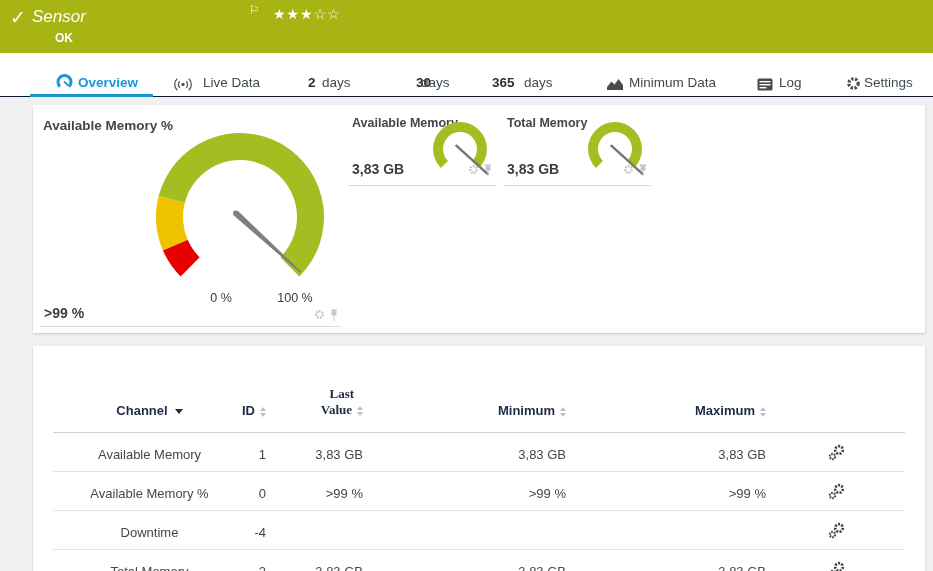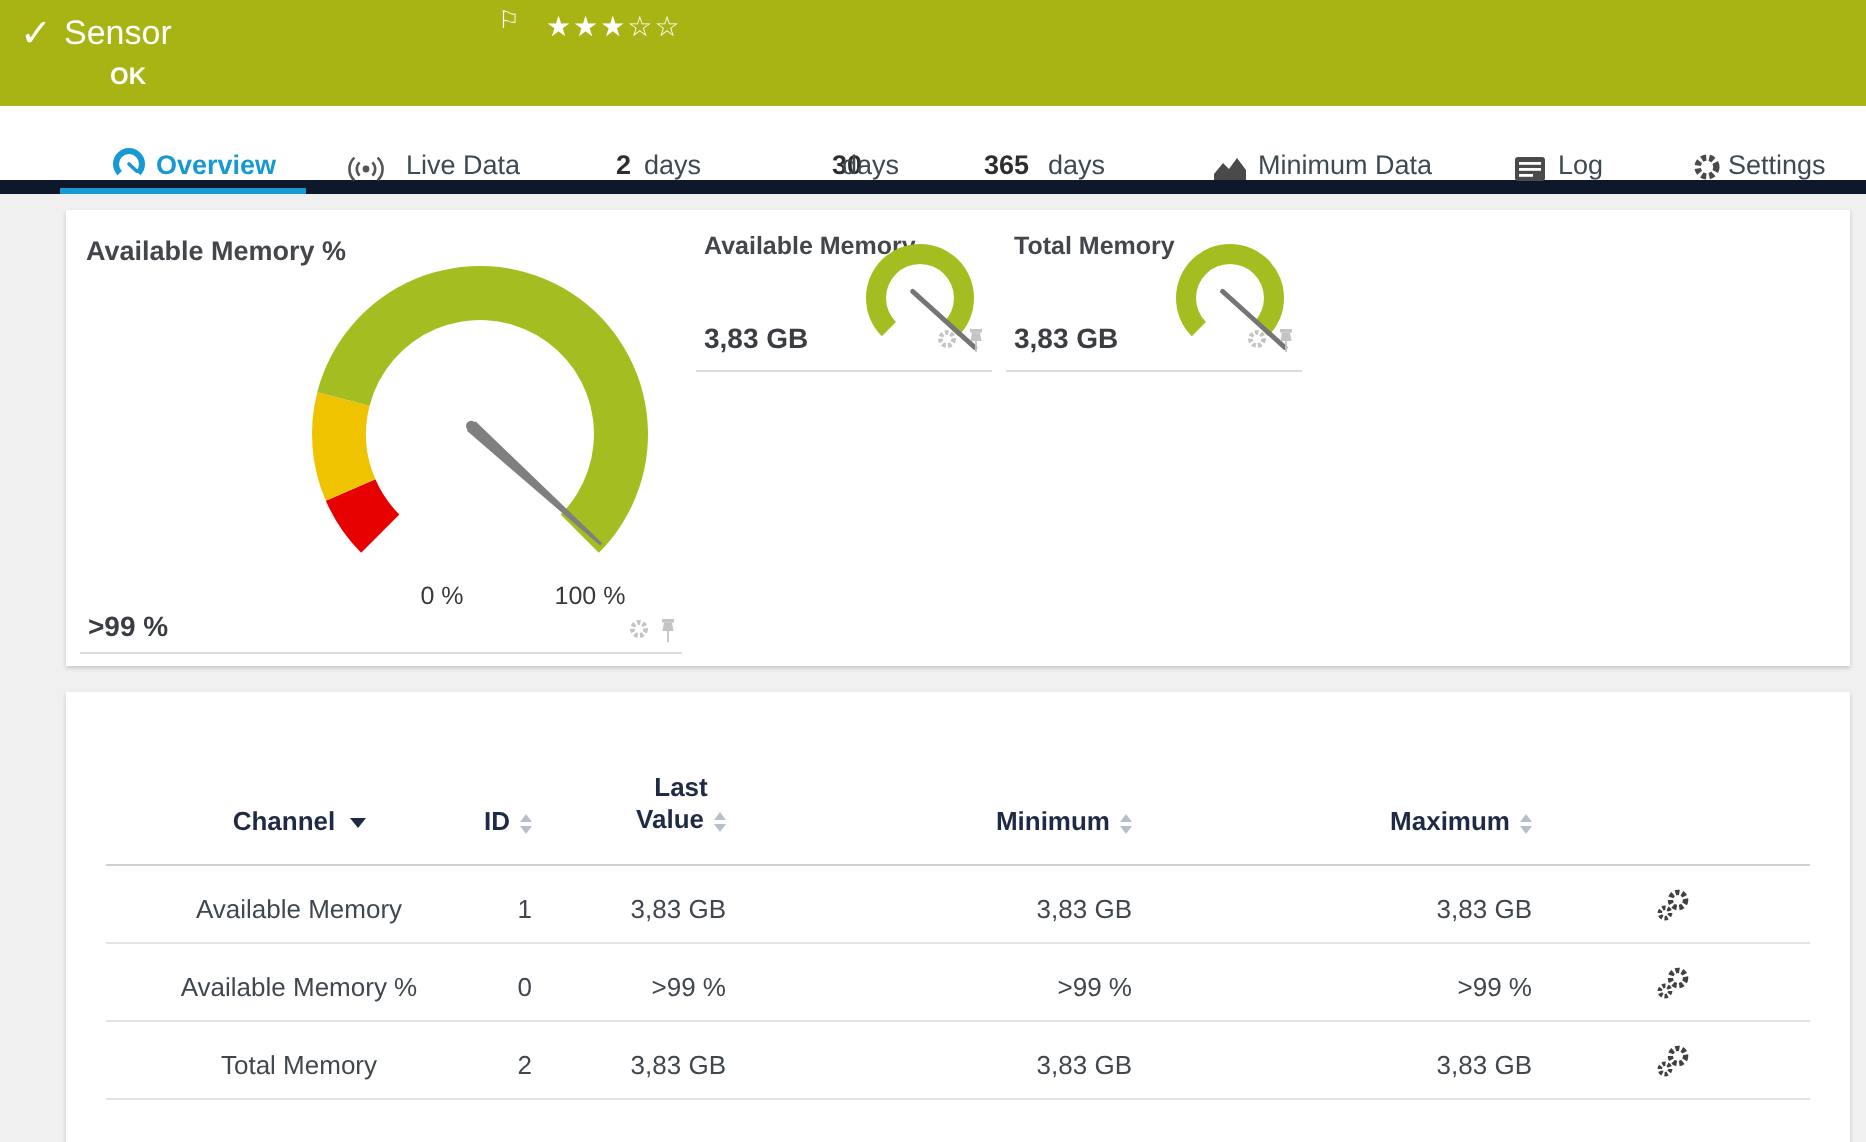--- a/index.html
+++ b/index.html
@@ -3,28 +3,28 @@
 <meta charset="utf-8">
 <style>
   * { margin:0; padding:0; box-sizing:border-box; }
   html,body { width:933px; height:571px; overflow:hidden; }
   body { font-family:"Liberation Sans","DejaVu Sans",sans-serif; background:#f0f0f0; position:relative; }
   .abs { position:absolute; }
 
   
   #hdr { position:absolute; left:0; top:0; width:933px; height:53px; background:#a8b414; color:#fff; }
   #hdr .check { position:absolute; left:10px; top:6px; font-size:19px; font-weight:bold; }
-  #hdr .kind { position:absolute; left:32px; top:7px; font-size:17px; }
+  #hdr .kind { position:absolute; left:32px; top:7px; font-size:17px; font-style:italic; }
   #hdr .title { position:absolute; left:89px; top:5px; font-size:19px; font-weight:bold; }
   #hdr .flag { position:absolute; left:249px; top:3px; font-size:12px; }
   #hdr .stars { position:absolute; left:273px; top:6px; font-size:14px; letter-spacing:1px; font-family:"DejaVu Sans",sans-serif; }
   #hdr .status { position:absolute; left:55px; top:31px; font-size:12px; font-weight:bold; }
 
   
-  #tabs { position:absolute; left:0; top:53px; width:933px; height:44px; background:#fff; border-bottom:7px solid #0f172a; }
+  #tabs { position:absolute; left:0; top:53px; width:933px; height:44px; background:#fff; border-bottom:1px solid #0f172a; }
   .tablbl { position:absolute; top:22px; font-size:13.5px; color:#3e4a52; white-space:nowrap; cursor:pointer; }
   .tabnum { position:absolute; top:22px; font-size:13.5px; font-weight:bold; color:#2e2e2e; cursor:pointer; }
   .tabicon { position:absolute; cursor:pointer; }
   #tab-overview-label { color:#1799d4; font-weight:bold; }
   #ov-underline { position:absolute; left:30px; top:41px; width:123px; height:3px; background:#1799d4; }
 
   
   .card { position:absolute; background:#fff; box-shadow:0 1px 2px rgba(0,0,0,.18); }
   #card-gauges { left:33px; top:105px; width:892px; height:228px; }
   #card-table  { left:33px; top:346px; width:892px; height:260px; }
@@ -42,21 +42,21 @@
   .col-left  { text-align:center; }
   .col-right { text-align:right; }
   .col-center{ text-align:center; }
   #chan-table td.cell-channel { padding-left:10px; }
   #chan-table th.h-channel { padding-left:10px; }
   .sort { display:inline-block; vertical-align:middle; margin-left:5px; }
   .sort i { display:block; width:0; height:0; border-left:3.5px solid transparent; border-right:3.5px solid transparent; }
   .sort .up { border-bottom:4px solid #b9bfca; margin-bottom:2px; }
   .sort .down { border-top:4px solid #b9bfca; }
   .caret-down { display:inline-block; width:0; height:0; border-left:4.5px solid transparent; border-right:4.5px solid transparent; border-top:5.5px solid #1f2a44; margin-left:7px; vertical-align:middle; }
-  .hdr-2line { display:inline-block; text-align:center; line-height:16px; }
+  .hdr-2line { display:inline-block; text-align:center; line-height:16px;font-family:Liberation Serif, serif; }
   .gear-btn { cursor:pointer; display:inline-block; }
 </style>
 </head>
 <body>
 
 <div id="hdr">
   <span class="check">✓</span>
   <span class="kind">Sensor</span>
   <span class="flag">⚐</span>
   <span class="stars">★★★☆☆</span>
@@ -207,20 +207,31 @@
         <td class="col-right">0</td>
         <td class="col-right">&gt;99 %</td>
         <td class="col-right">&gt;99 %</td>
         <td class="col-right">&gt;99 %</td>
         <td class="col-center"><span class="gear-btn"><svg width="17" height="17" viewBox="0 0 17 17">
                 <circle cx="11" cy="6" r="3.8" fill="none" stroke="#414141" stroke-width="2.7" stroke-dasharray="2 1.3"></circle>
                 <circle cx="4.5" cy="12.5" r="2.6" fill="none" stroke="#414141" stroke-width="2.2" stroke-dasharray="1.6 1.05"></circle>
               </svg></span></td>
       </tr>
       <tr>
+        <td class="col-left cell-channel">Downtime</td>
+        <td class="col-right">-4</td>
+        <td class="col-right"></td>
+        <td class="col-right"></td>
+        <td class="col-right"></td>
+        <td class="col-center"><span class="gear-btn"><svg width="17" height="17" viewBox="0 0 17 17">
+                <circle cx="11" cy="6" r="3.8" fill="none" stroke="#414141" stroke-width="2.7" stroke-dasharray="2 1.3"></circle>
+                <circle cx="4.5" cy="12.5" r="2.6" fill="none" stroke="#414141" stroke-width="2.2" stroke-dasharray="1.6 1.05"></circle>
+              </svg></span></td>
+      </tr>
+      <tr>
         <td class="col-left cell-channel">Total Memory</td>
         <td class="col-right">2</td>
         <td class="col-right">3,83 GB</td>
         <td class="col-right">3,83 GB</td>
         <td class="col-right">3,83 GB</td>
         <td class="col-center"><span class="gear-btn"><svg width="17" height="17" viewBox="0 0 17 17">
                 <circle cx="11" cy="6" r="3.8" fill="none" stroke="#414141" stroke-width="2.7" stroke-dasharray="2 1.3"></circle>
                 <circle cx="4.5" cy="12.5" r="2.6" fill="none" stroke="#414141" stroke-width="2.2" stroke-dasharray="1.6 1.05"></circle>
               </svg></span></td>
       </tr>

